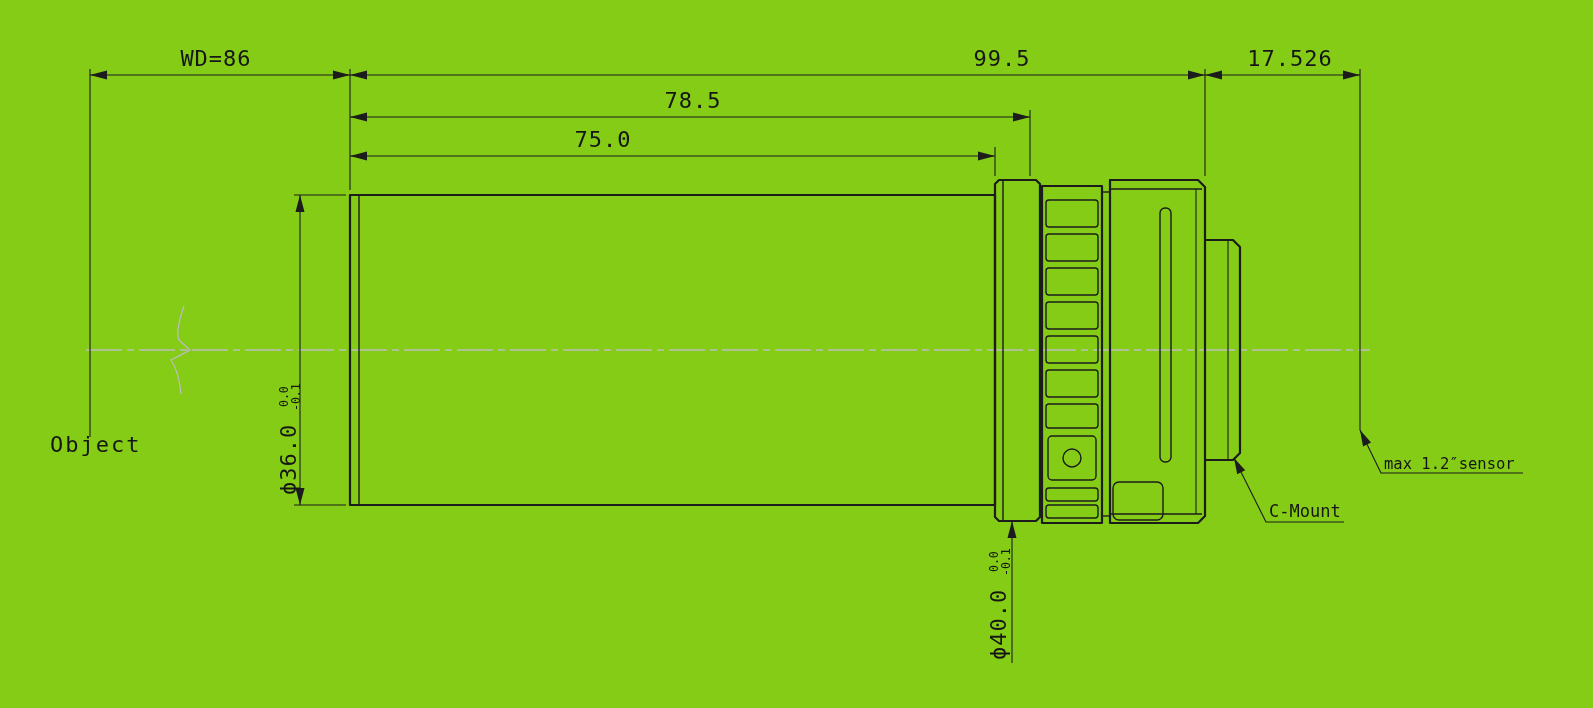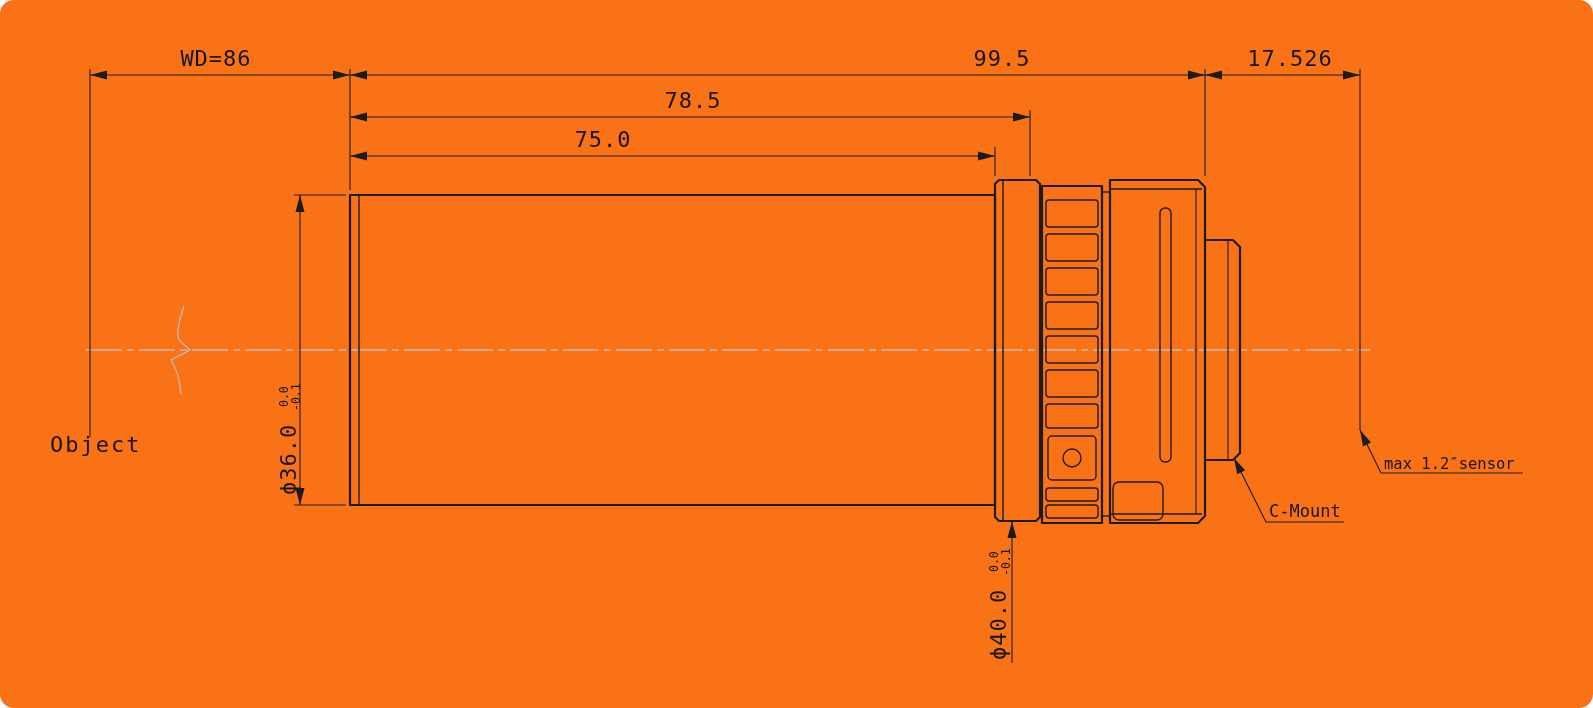--- a/index.html
+++ b/index.html
@@ -1,16 +1,16 @@
 <!DOCTYPE html>
 <html><head>
 <meta charset="utf-8">
 <style>
   html,body{margin:0;padding:0;background:#ffffff;}
-  .stage{position:relative;width:1593px;height:708px;background:#f97316;overflow:hidden;border-radius:14px;}
+  .stage{position:relative;width:1593px;height:708px;background:#84cc16;overflow:hidden;}
   svg{position:absolute;left:0;top:0;}
   text{font-family:"DejaVu Sans Mono","Liberation Mono",monospace;fill:#161616;}
   .dim{font-size:22px;letter-spacing:1px;}
   .tol{font-size:11.5px;}
   .lbl{font-size:22px;letter-spacing:2px;}
   .lbl-sm{font-size:17px;}
   .lbl-xs{font-size:15.5px;}
   .thick{stroke-width:2.2;fill:none;stroke-linejoin:round;}
   .med{stroke-width:1.4;fill:none;stroke-linejoin:round;}
   .thin{stroke-width:1.1;fill:none;}

